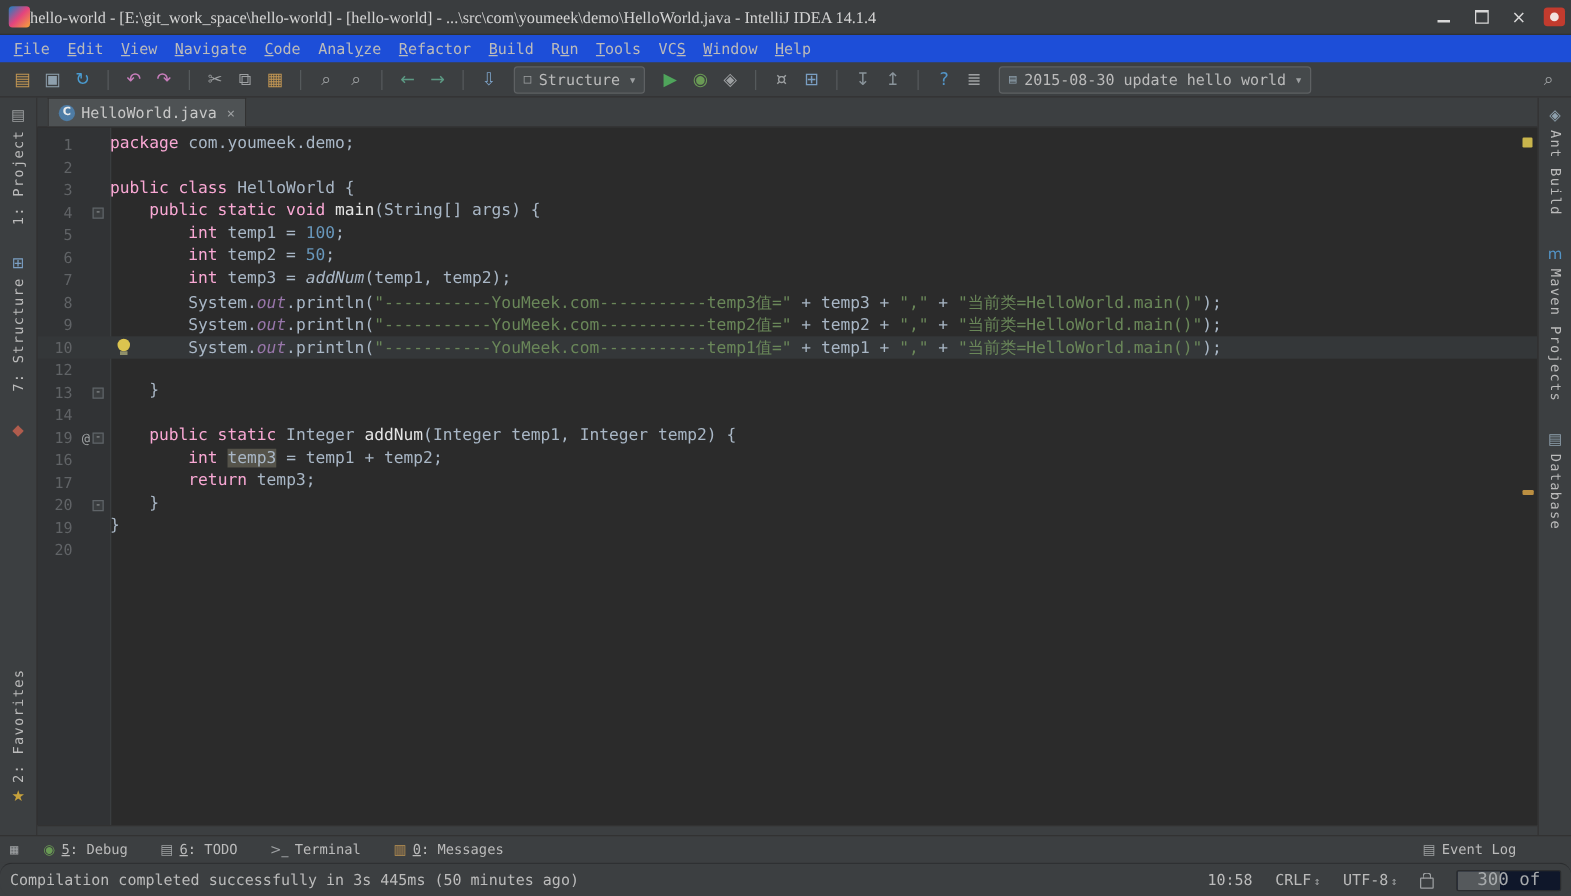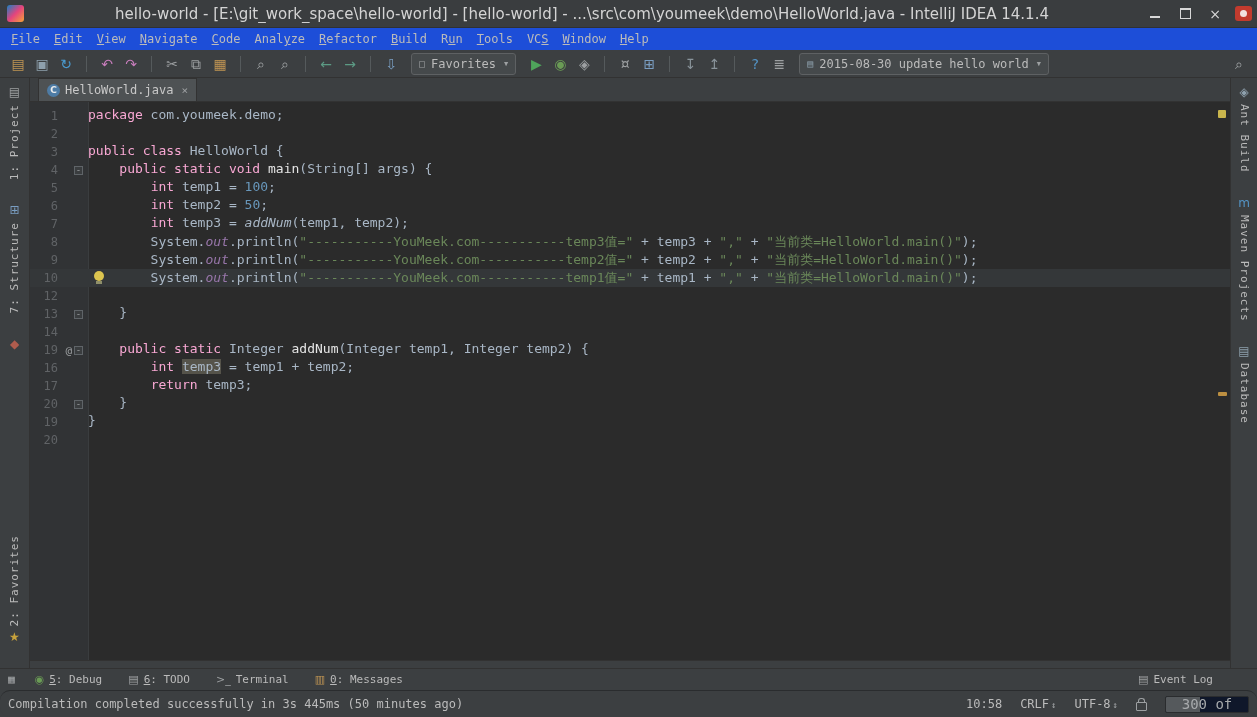--- a/index.html
+++ b/index.html
@@ -2,21 +2,21 @@
 <html><head>
 <meta charset="utf-8">
 <style>
   html,body{margin:0;padding:0;background:#1e1e1e;}
   .app{width:1257px;height:717px;position:relative;overflow:hidden;background:#3c3f41;
        font-family:"DejaVu Sans",sans-serif;color:#bbbbbb;cursor:default;}
   
   .titlebar{height:28px;display:flex;align-items:center;background:#3a3d3f;border-bottom:1px solid #2f3133;box-sizing:border-box;}
   .logo{width:17px;height:17px;margin-left:7px;border-radius:3px;flex:none;
         background:linear-gradient(135deg,#1782c4 0%,#e4447d 50%,#f6a437 100%);}
-  .title{flex:1;text-align:center;font-size:15px;color:#d4d4d4;white-space:nowrap;overflow:hidden;}
+  .title{flex:1;font-size:13px;color:#d4d4d4;white-space:nowrap;overflow:hidden;font-family:Liberation Serif, serif;}
   .winbtns{display:flex;align-items:center;flex:none;}
   .wbtn{width:30px;height:28px;display:inline-flex;align-items:center;justify-content:center;color:#d8d8d8;font-size:14px;}
   .minbar{display:inline-block;width:10px;height:2px;background:#d8d8d8;margin-top:6px;}
   .maxbox{display:inline-block;width:9px;height:8px;border:1px solid #d8d8d8;border-top-width:2px;}
   .recbox{width:17px;height:15px;background:#c23b2e;border-radius:3px;margin:0 5px;position:relative;}
   .recbox::after{content:"";position:absolute;left:5px;top:4px;width:7px;height:7px;border-radius:50%;background:#f2e3e0;}
   
   .menubar{height:22px;display:flex;align-items:center;padding-left:4px;
            font:12px "DejaVu Sans Mono",monospace;color:#bbbbbb;background:#1d4ed8;}
   .menu-item{padding:2px 7px;}
@@ -150,21 +150,21 @@
       <span class="tb-sep"></span>
       <span class="tb-icon" style="color: rgb(157, 160, 162);">⌕</span>
       <span class="tb-icon" style="color: rgb(157, 160, 162);">⌕</span>
       <span class="tb-sep"></span>
       <span class="tb-icon" style="color: rgb(92, 154, 132);">←</span>
       <span class="tb-icon" style="color: rgb(92, 154, 132);">→</span>
       <span class="tb-sep"></span>
       <span class="tb-icon" style="color: rgb(122, 158, 194);">⇩</span>
       <span class="tb-combo">
         <span class="combo-ic" style="color: rgb(157, 160, 162);">□</span>
-        <span class="combo-label">Favorites</span>
+        <span class="combo-label">Structure</span>
         <span class="combo-arrow">▼</span>
       </span>
       <span class="tb-icon" style="color: rgb(79, 164, 91);">▶</span>
       <span class="tb-icon" style="color: rgb(106, 155, 85);">◉</span>
       <span class="tb-icon" style="color: rgb(157, 160, 162);">◈</span>
       <span class="tb-sep"></span>
       <span class="tb-icon" style="color: rgb(157, 160, 162);">¤</span>
       <span class="tb-icon" style="color: rgb(122, 158, 194);">⊞</span>
       <span class="tb-sep"></span>
       <span class="tb-icon" style="color: rgb(138, 148, 155);">↧</span>

